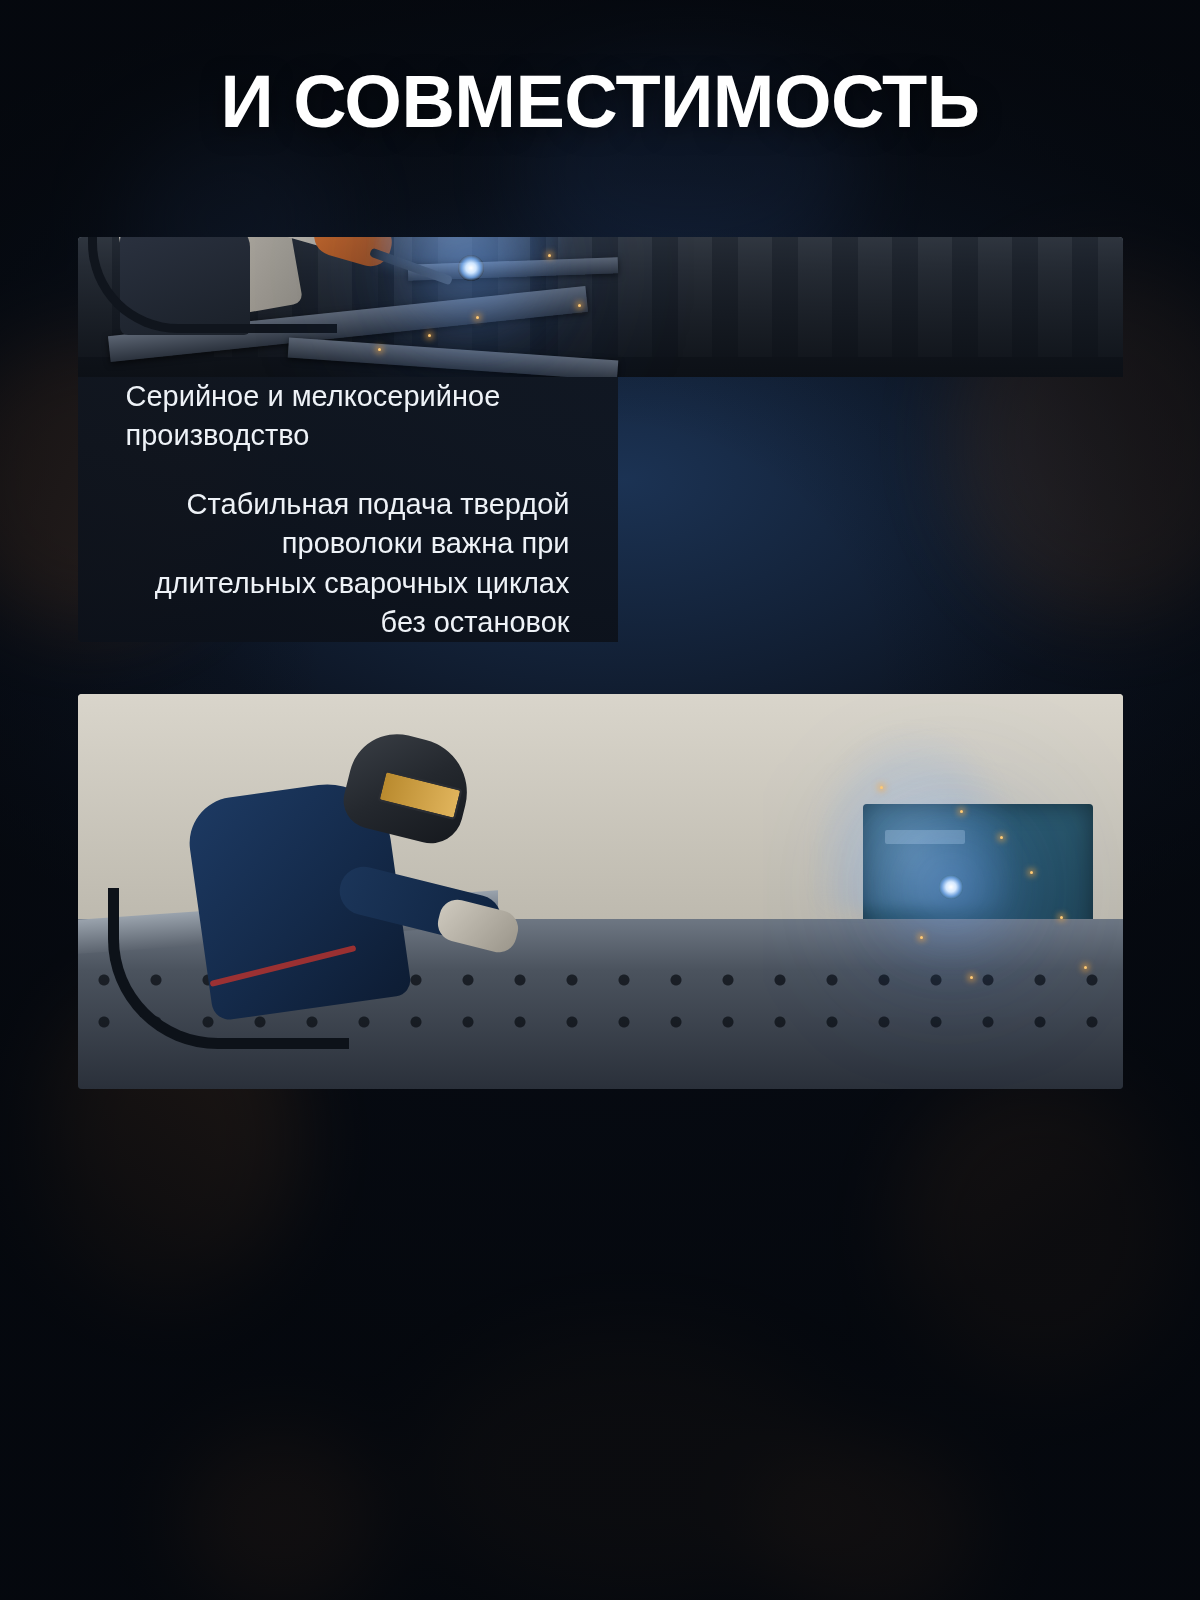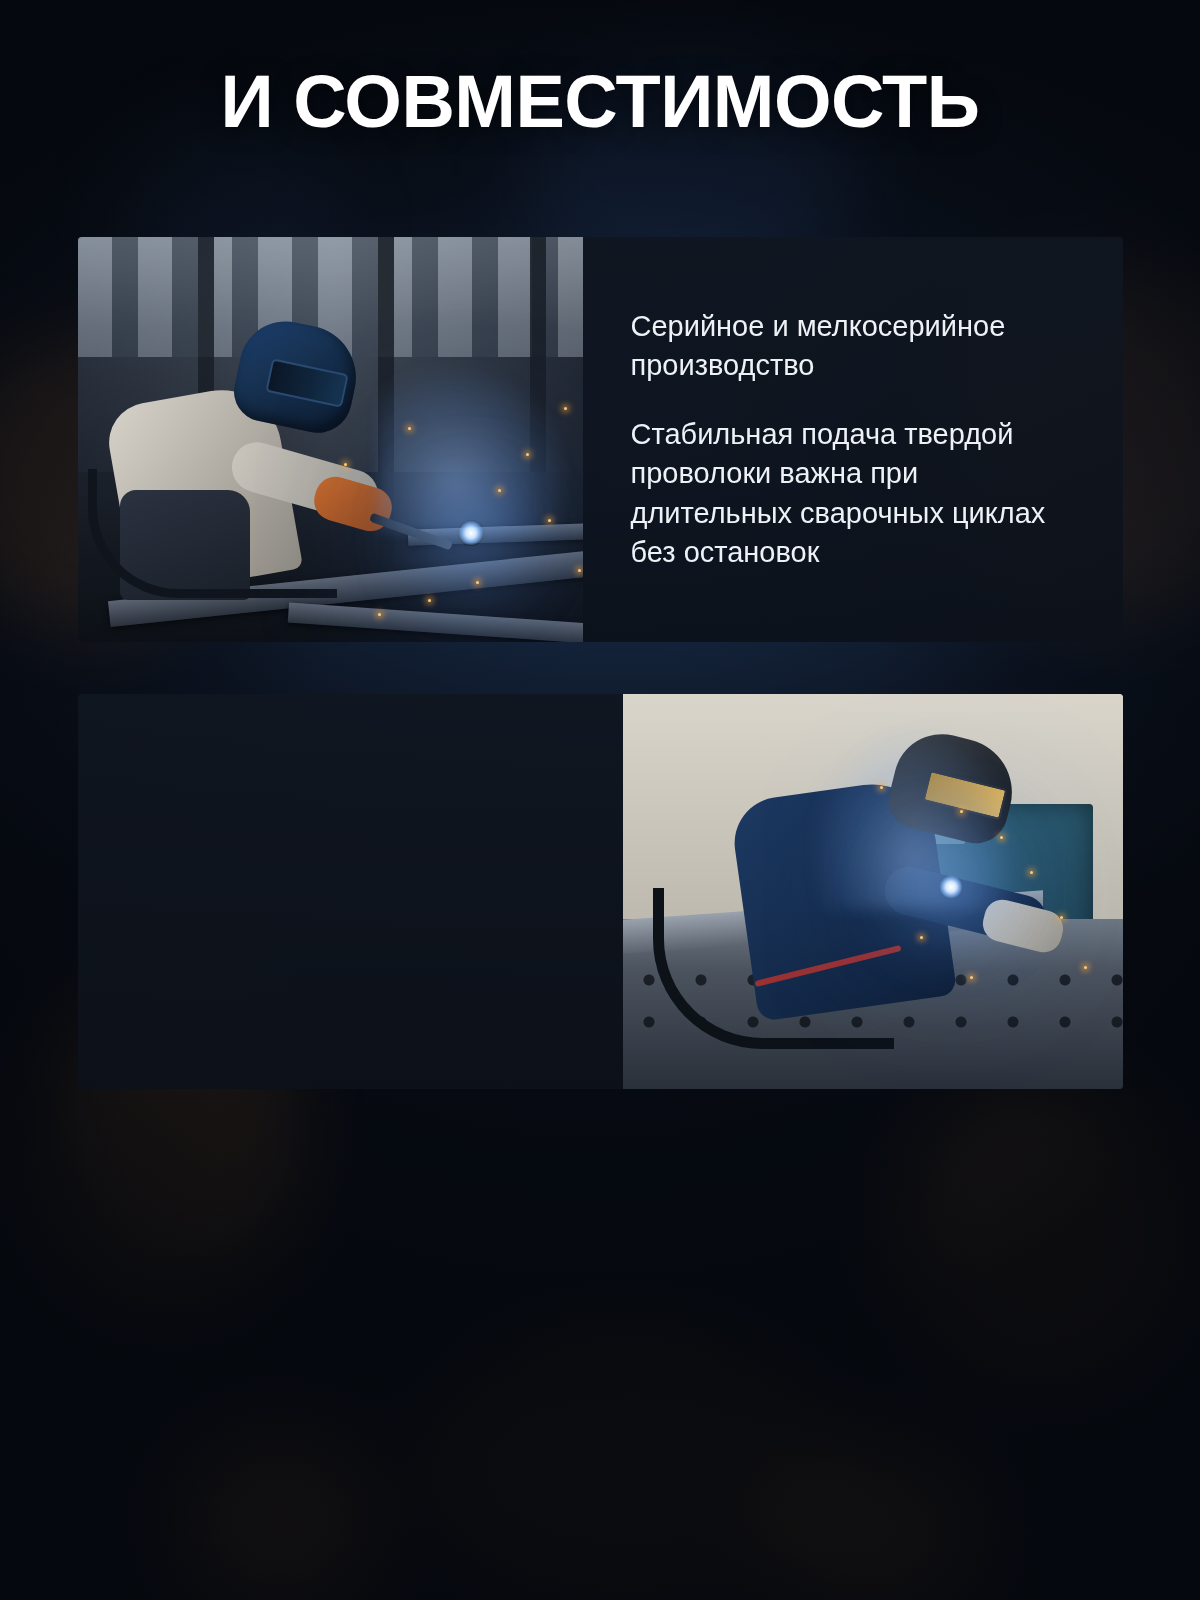--- a/index.html
+++ b/index.html
@@ -75,20 +75,21 @@
     white-space: nowrap;
   }
 
   
   .card {
     position: relative;
     margin: 8px auto;
     display: flex;
     border-radius: 4px;
     overflow: hidden;
+    flex-direction: column;
   }
   .card-one { margin-top: 95px; width: 1045px; height: 405px; }
   .card-two { margin-top: 52px; width: 1045px; height: 395px; }
 
   .panel-text {
     background: linear-gradient(180deg, rgba(16,22,32,0.93) 0%, rgba(12,17,26,0.93) 100%);
     display: flex;
     flex-direction: column;
     justify-content: center;
     padding: 0 48px;
@@ -96,21 +97,21 @@
   }
   .card-one .panel-text { width: 540px; }
   .card-two .panel-text { width: 545px; }
 
   .panel-text p {
     margin: 0;
     color: #eef2f7;
     font-size: 29px;
     line-height: 1.35;
   }
-  .panel-text p + p { margin-top: 30px; }
+  .panel-text p + p { margin-top: 30px; text-align: right; }
 
   .photo {
     position: relative;
     flex: 1;
     overflow: hidden;
   }
 
   
   .photo-1 {
     background:

